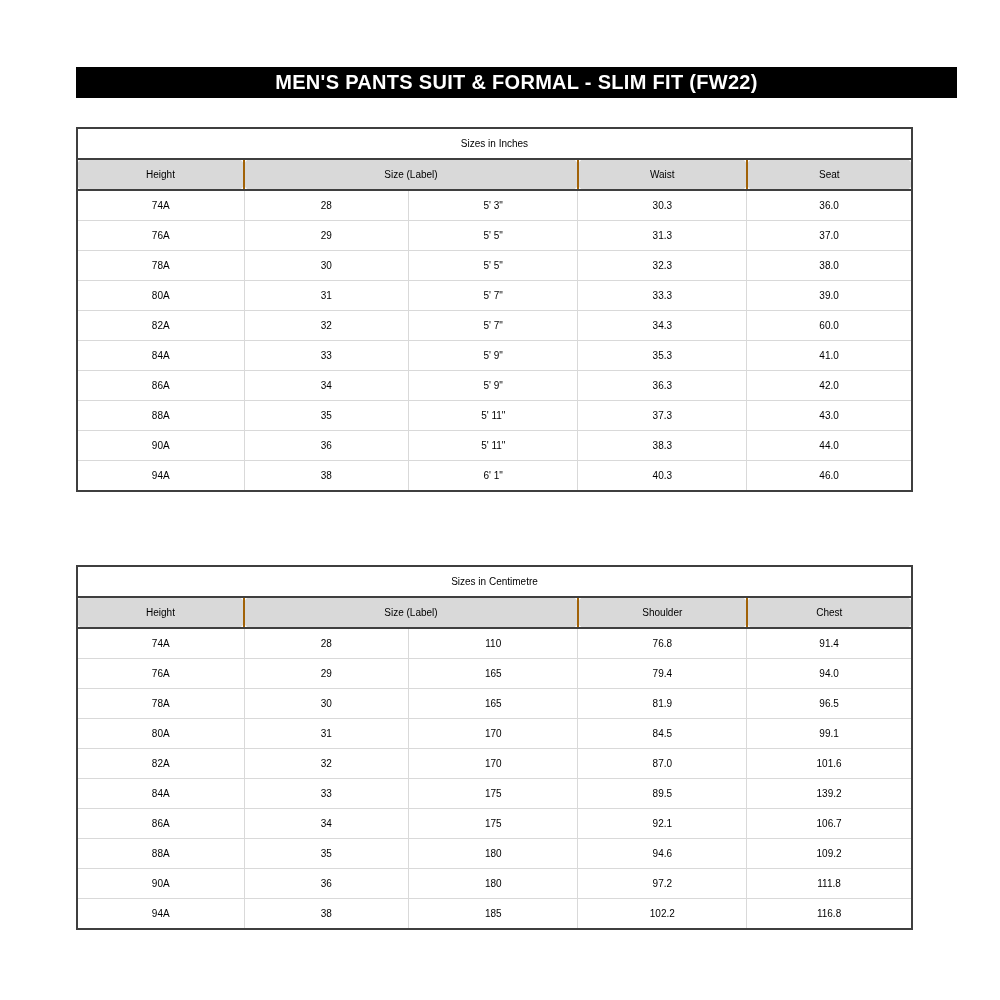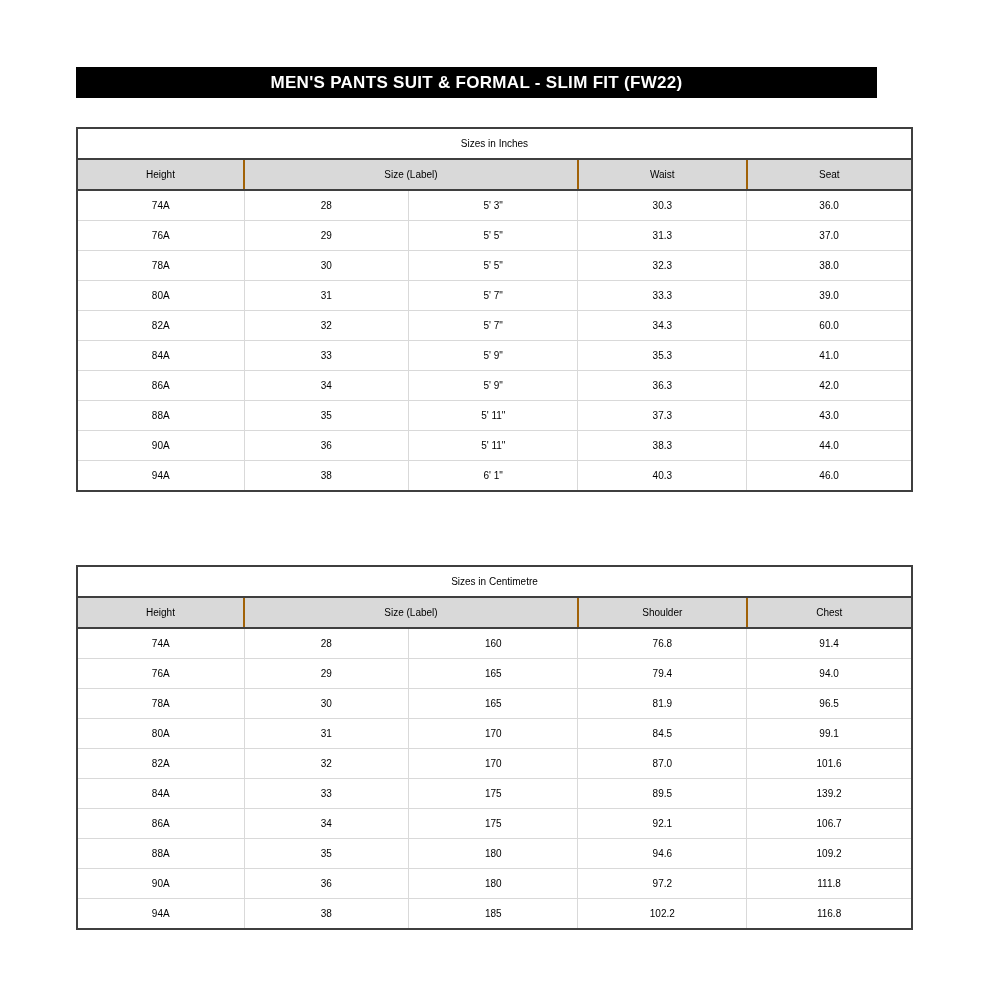--- a/index.html
+++ b/index.html
@@ -11,28 +11,28 @@
     width: 1000px;
     height: 1000px;
     position: relative;
     font-family: "Liberation Sans", sans-serif;
     color: #000000;
   }
   .banner {
     position: absolute;
     left: 76px;
     top: 67px;
-    width: 801px;
+    width: 881px;
     height: 31px;
     background: #000000;
     color: #ffffff;
     display: flex;
     align-items: center;
     justify-content: center;
-    font-size: 17px;
+    font-size: 20px;
     font-weight: bold;
     letter-spacing: 0.3px;
     white-space: nowrap;
   }
   table.size-table {
     position: absolute;
     left: 76px;
     width: 837px;
     border-collapse: collapse;
     table-layout: fixed;
@@ -51,20 +51,21 @@
     overflow: hidden;
     white-space: nowrap;
   }
   .tbl-title-row td {
     border-bottom: 2px solid #3f3f3f;
     background: #ffffff;
   }
   .hdr-row th {
     background: #d9d9d9;
     border-bottom: 2px solid #3f3f3f;
+    border-radius: 7px;
   }
   .hdr-row th + th {
     border-left: 2px solid #a16207;
   }
   .size-table tbody td {
     border: 1px solid #d9d9d9;
     background: #ffffff;
   }
 </style>
 </head>
@@ -183,21 +184,21 @@
       <th>Height</th>
       <th colspan="2">Size (Label)</th>
       <th>Shoulder</th>
       <th>Chest</th>
     </tr>
   </thead>
   <tbody>
       <tr>
         <td>74A</td>
         <td>28</td>
-        <td>160</td>
+        <td>110</td>
         <td>76.8</td>
         <td>91.4</td>
       </tr>
       <tr>
         <td>76A</td>
         <td>29</td>
         <td>165</td>
         <td>79.4</td>
         <td>94.0</td>
       </tr>

